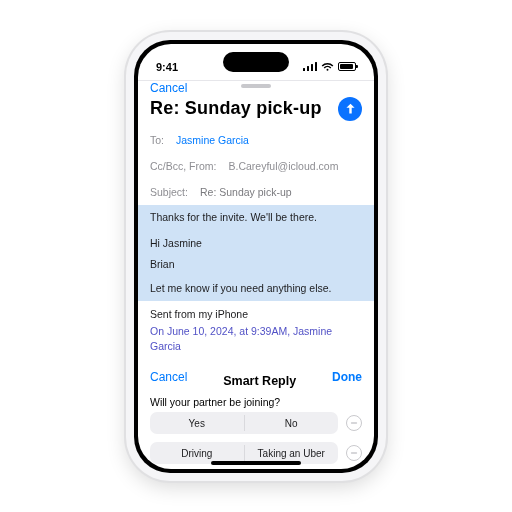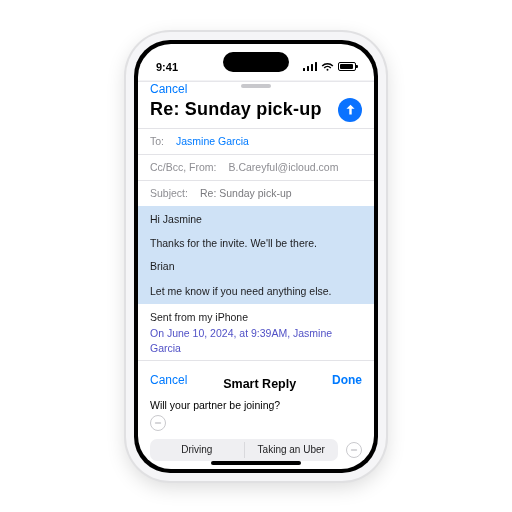--- a/index.html
+++ b/index.html
@@ -154,38 +154,43 @@
         <span class="field-label">B.Careyful@icloud.com</span>
       </div>
       <div class="hline"></div>
       <div class="field-row subjrow">
         <span class="field-label">Subject:</span>
         <span class="field-value">Re: Sunday pick-up</span>
       </div>
       <div class="hline"></div>
 
       <div class="body-area">
+        <div class="sel">Thanks for the invite. We'll be there.</div>
         <div class="sel greet">Hi Jasmine</div>
-        <div class="sel">Thanks for the invite. We'll be there.</div>
         <div class="sel sign">Brian</div>
         <div class="sel">Let me know if you need anything else.</div>
         <div class="plain">Sent from my iPhone</div>
         <div class="quoted"><span>On June 10, 2024, at 9:39AM, Jasmine Garcia</span></div>
       </div>
 
       <div class="hline"></div>
 
       <div class="smart-header">
         <span class="smart-cancel">Cancel</span>
         <span class="smart-title">Smart Reply</span>
         <span class="smart-done">Done</span>
       </div>
 
       <div class="question">Will your partner be joining?</div>
       <div class="seg-row">
+        <div class="seg">
+          <button>Yes</button>
+          <span class="div"></span>
+          <button>No</button>
+        </div>
         <span class="circle">
           <svg width="8" height="8" viewBox="0 0 10 10">
               <rect x="1" y="4" width="8" height="2" rx="1" fill="#c9c9cd"></rect>
             </svg>
         </span>
       </div>
 
       <div class="seg-row">
         <div class="seg">
           <button>Driving</button>

